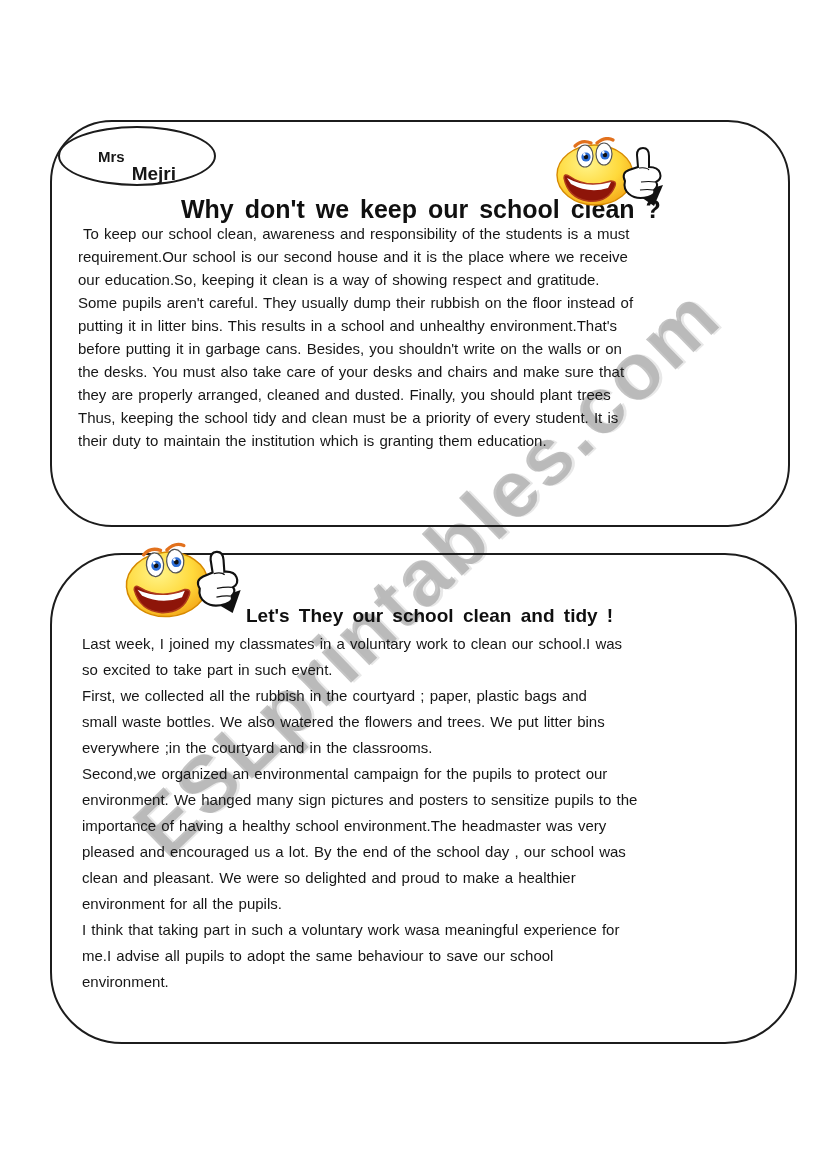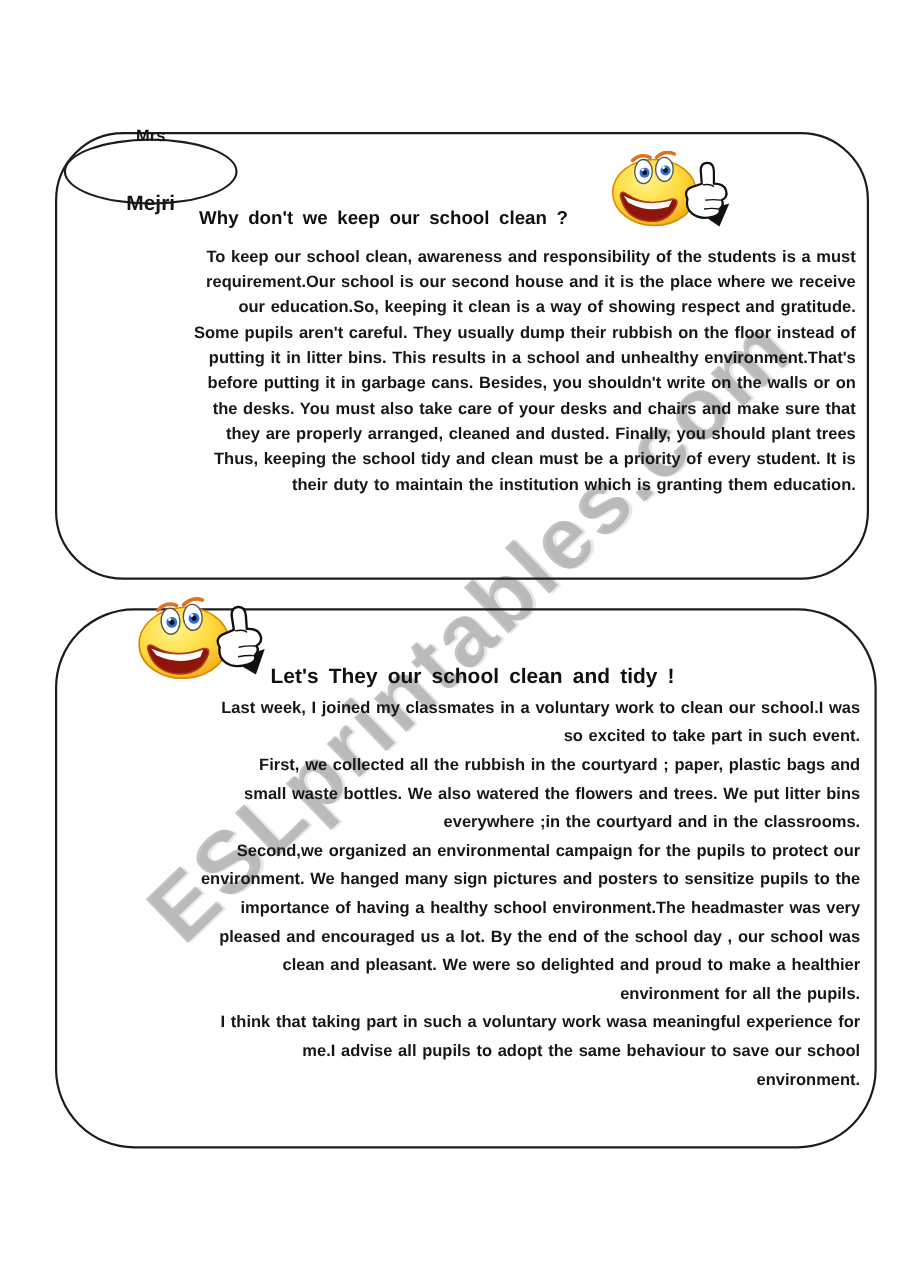--- a/index.html
+++ b/index.html
@@ -20,30 +20,30 @@
     font-family:"Liberation Sans", sans-serif;
   }
 
   .box { position:absolute; border:2px solid #1c1c1c; background:transparent; z-index:1; }
   .box-1 { left:50px; top:120px; width:736px; height:403px; border-radius:62px; }
   .box-2 { left:50px; top:553px; width:743px; height:487px; border-radius:72px; }
 
   .author-oval {
     position:absolute; left:58px; top:126px; width:154px; height:56px;
     border:2px solid #1c1c1c; border-radius:50%; background:#ffffff; z-index:2;
-    display:flex; align-items:center; justify-content:center; gap:7px;flex-direction:column;
+    display:flex; align-items:center; justify-content:center; gap:7px;
   }
   .author-oval .prefix { font-size:15px; font-weight:bold; }
   .author-oval .name   { font-size:19px; font-weight:bold;margin-top:36px; }
 
   .title { position:absolute; font-weight:bold; color:#101010; z-index:2; white-space:nowrap; word-spacing:4px; }
-  .title-1 { left:181px; top:178px; font-size:17px; }
+  .title-1 { left:181px; top:178px; font-size:25px; }
   .title-2 { left:246px; top:589px; font-size:19px; }
 
-  .body-text { position:absolute; z-index:2; font-weight:bold; color:#161616;text-align:right; }
+  .body-text { position:absolute; z-index:2; font-weight:normal; color:#161616; }
   .body-1 { left:78px; top:222px; width:700px; font-size:15px; line-height:23px; }
   .body-2 { left:82px; top:631px; width:700px; font-size:15px; line-height:26px; }
   .line { white-space:pre; word-spacing:1px; }
 
   .smiley { position:absolute; z-index:3; }
   .smiley-1 { left:554px; top:137px; width:112px; height:70px; }
   .smiley-2 { left:124px; top:534px; width:118px; height:92px; transform:rotate(-4deg); }
 
   .defs-holder { position:absolute; width:0; height:0; overflow:hidden; }
 </style>

